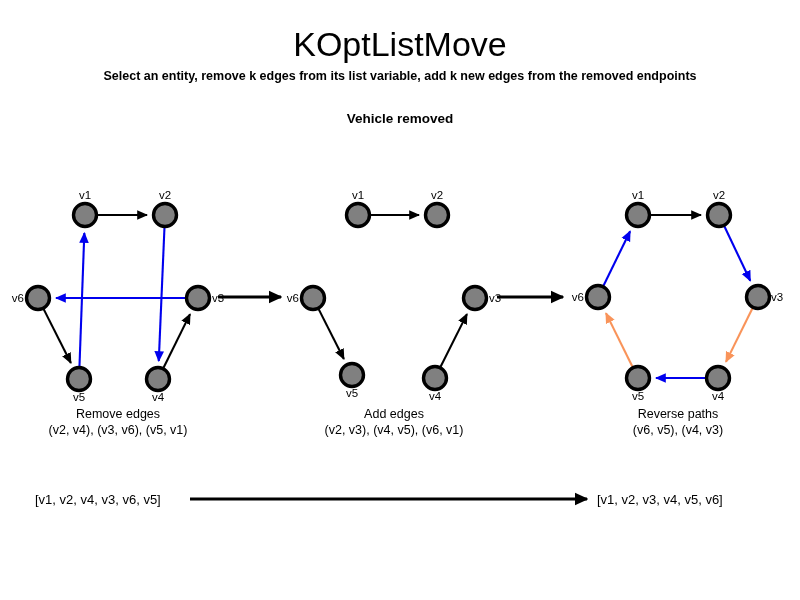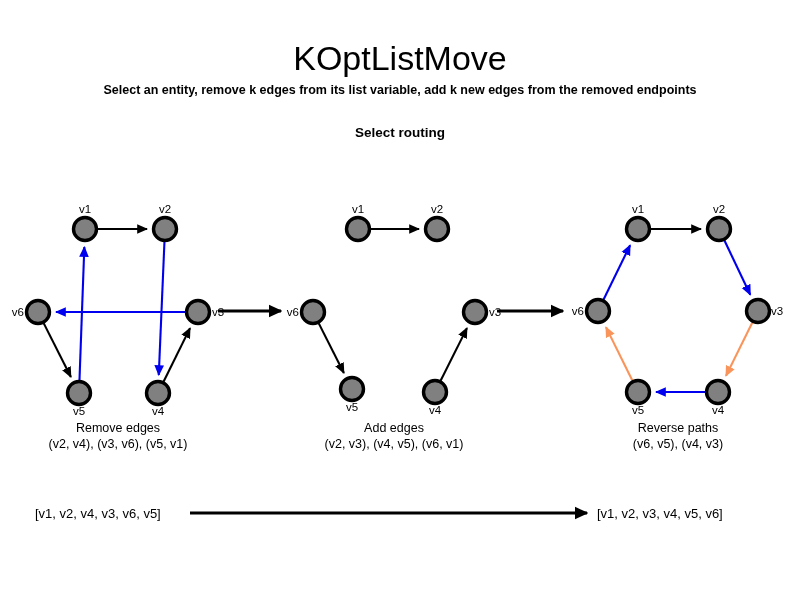--- a/index.html
+++ b/index.html
@@ -10,21 +10,21 @@
   body {
     width: 800px;
     height: 600px;
     overflow: hidden;
     font-family: "Liberation Sans", sans-serif;
     color: #000000;
     position: relative;
   }
   #stage {
     position: absolute;
-    left: 0; top: 14px;
+    left: 0; top: 0;
     width: 800px;
     height: 530px;
   }
   .header {
     position: absolute;
     left: 0;
     width: 800px;
     text-align: center;
     font-weight: bold;
   }
@@ -80,21 +80,21 @@
 </style>
 </head>
 <body>
 
 <div id="stage">
 
   <div class="header" id="page-title">KOptListMove</div>
 
   <div class="header" id="page-subtitle">Select an entity, remove k edges from its list variable, add k new edges from the removed endpoints</div>
 
-  <div class="header" id="domain-label">Select routing</div>
+  <div class="header" id="domain-label">Vehicle removed</div>
 
   <svg id="graph" viewBox="0 0 800 600">
     <defs>
       <marker id="ah-black" viewBox="0 0 10 10" refX="9" refY="5" markerWidth="5.2" markerHeight="5.2" orient="auto-start-reverse">
         <path d="M 0 0.6 L 10 5 L 0 9.4 z" fill="#000000"></path>
       </marker>
       <marker id="ah-blue" viewBox="0 0 10 10" refX="9" refY="5" markerWidth="5.2" markerHeight="5.2" orient="auto-start-reverse">
         <path d="M 0 0.6 L 10 5 L 0 9.4 z" fill="#0000ee"></path>
       </marker>
       <marker id="ah-orange" viewBox="0 0 10 10" refX="9" refY="5" markerWidth="5.2" markerHeight="5.2" orient="auto-start-reverse">

